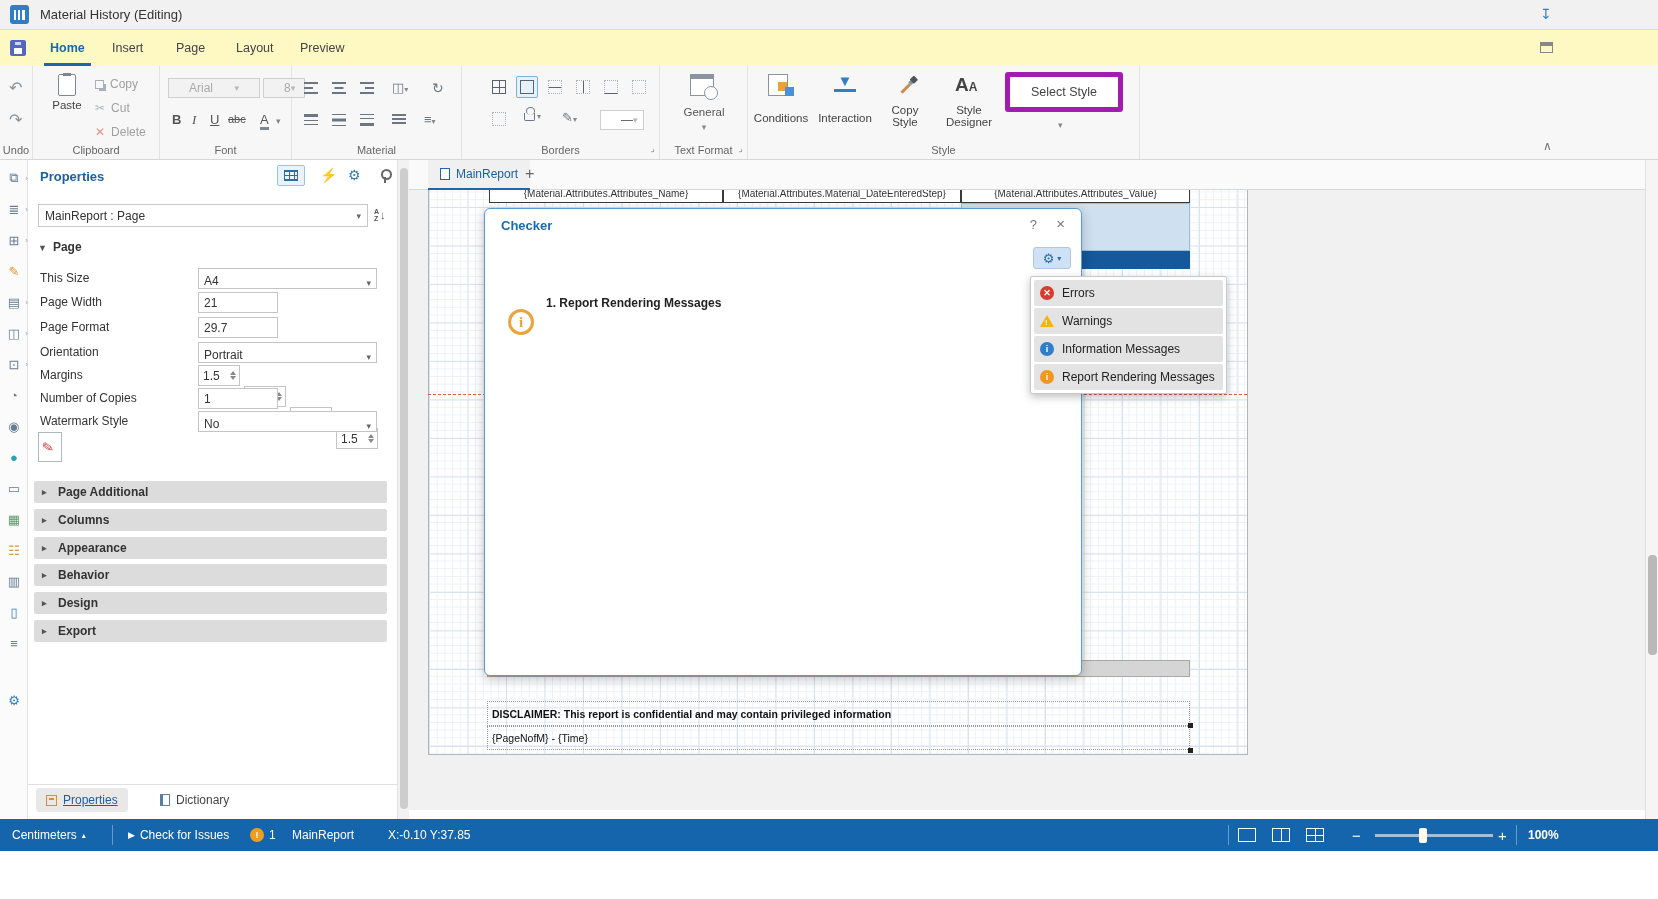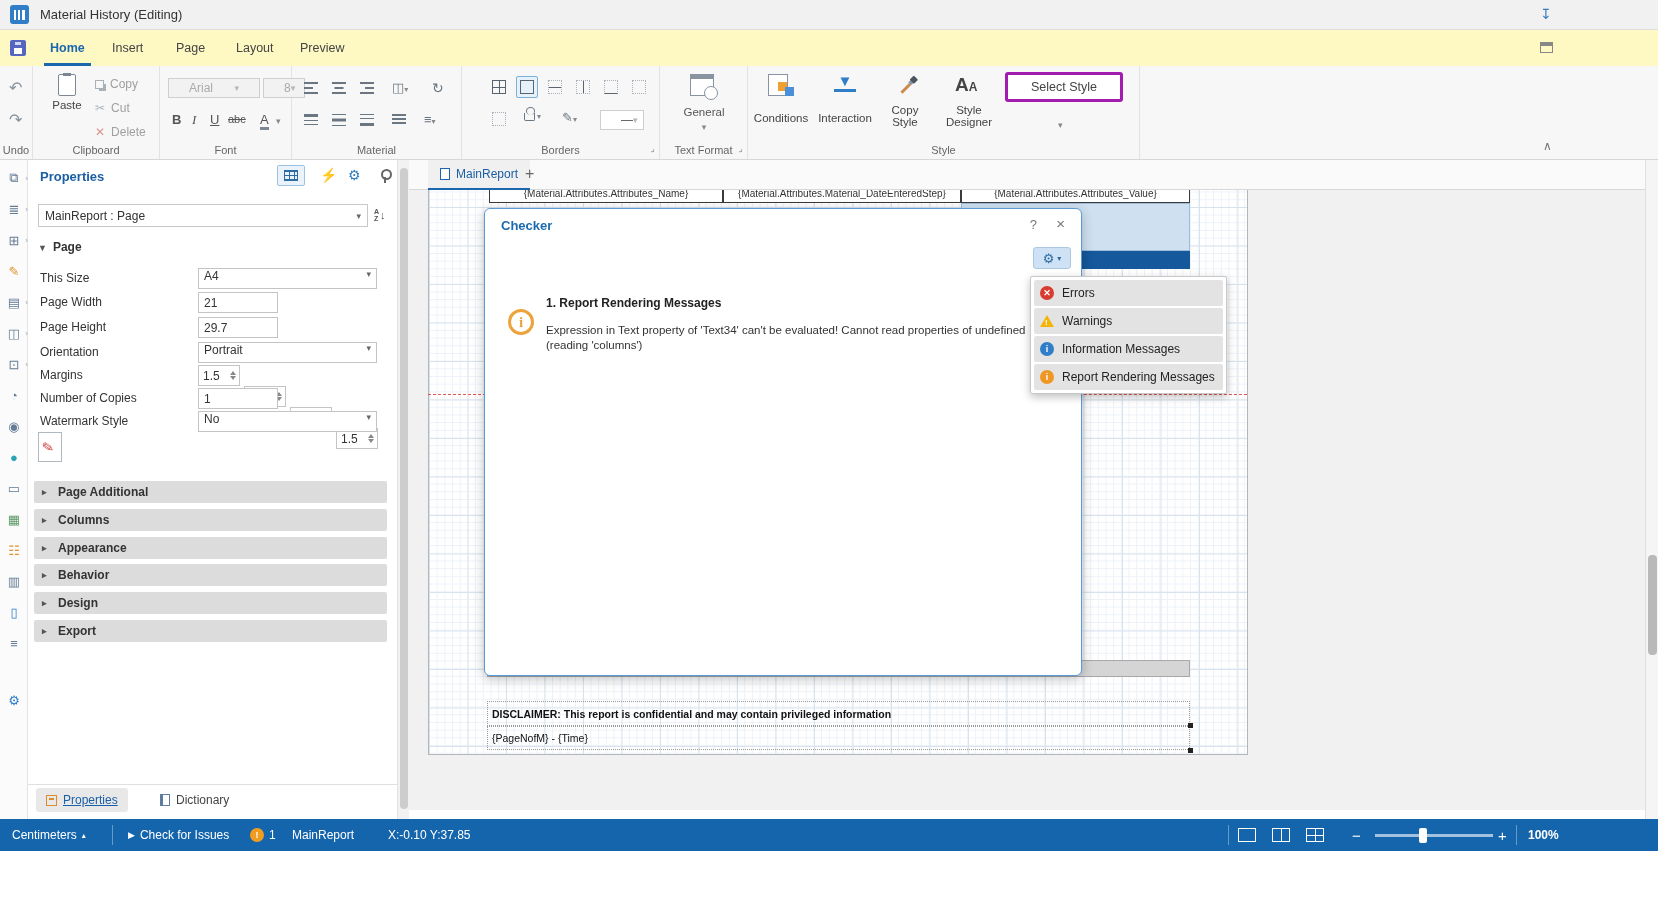--- a/index.html
+++ b/index.html
@@ -57,21 +57,21 @@
   .inter-ico { position:absolute; width:22px; text-align:center; color:#2f7ec7; }
   .inter-ico .arr { font-size:15px; line-height:14px; }
   .inter-ico .bar { height:3px; background:#2f7ec7; margin-top:1px; }
   .brush { position:absolute; transform:rotate(-45deg); display:flex; align-items:center; }
   .brush .h { width:12px; height:3px; background:#c98a4b; }
   .brush .f { width:3px; height:4px; background:#8a93a0; }
   .brush .t { width:6px; height:6px; background:#4a5560; border-radius:1px; }
   .aa-ico { position:absolute; color:#444; }
   .aa-ico .a1 { font-size:19px; font-weight:bold; }
   .aa-ico .a2 { font-size:12px; font-weight:bold; }
-  .select-style-btn { position:absolute; width:118px; height:30px; background:#fff; border:3px solid #a21caf; border-radius:3px; display:flex; align-items:center; justify-content:center; font-size:12.5px; color:#444; }
+  .select-style-btn { position:absolute; width:118px; height:40px; background:#fff; border:5px solid #a21caf; border-radius:3px; display:flex; align-items:center; justify-content:center; font-size:12.5px; color:#444; }
   .collapse-chev { position:absolute; left:1543px; bottom:6px; color:#777; font-size:12px; }
 
   
   .main { position:absolute; top:160px; left:0; right:0; height:659px; background:#fff; }
 
   
   .toolbox { position:absolute; left:0; top:0; bottom:0; width:28px; background:#fbfbfb; border-right:1px solid #e4e4e4; }
   .tbx { position:absolute; left:0; width:28px; height:20px; display:flex; align-items:center; justify-content:center; font-size:13px; color:#647c95; cursor:default; }
   .tbx .chv { position:absolute; right:0px; font-size:8px; color:#9aa4ae; }
   .c-orange { color:#e2922e !important; } .c-teal { color:#2aa4b5 !important; }
@@ -88,21 +88,21 @@
   .pin-icon::after { content:""; position:absolute; left:4px; top:8px; width:2px; height:6px; background:#666; }
   .selector { position:absolute; left:10px; top:44px; width:330px; height:23px; border:1px solid #c8c8c8; background:#fff; display:flex; align-items:center; padding:0 6px; color:#333; }
   .selector .chev { margin-left:auto; color:#666; font-size:9px; }
   .sort-ico { position:absolute; left:346px; top:45px; width:20px; height:20px; display:flex; align-items:center; }
   .sort-ico .col { display:flex; flex-direction:column; font-size:7px; line-height:7px; color:#555; font-weight:bold; }
   .sort-ico .dar { font-size:11px; color:#555; margin-left:1px; }
   .sec-open { position:absolute; left:10px; top:80px; font-weight:bold; color:#333; }
   .sec-open .tri { font-size:9px; color:#555; margin-right:6px; }
   .prow-label { position:absolute; left:12px; font-size:12px; color:#333; }
   .pctl { position:absolute; height:21px; border:1px solid #c4c4c4; background:#fff; font-size:12px; color:#333; }
-  .psel { display:flex; align-items:flex-start; padding:0 5px; }
+  .psel { display:flex; align-items:flex-end; padding:0 5px; }
   .psel .chev { margin-left:auto; color:#666; font-size:9px; }
   .pinput { padding:0 5px; font-family:"Liberation Sans",sans-serif; font-size:12px; color:#333; }
   .spin { position:relative; display:flex; align-items:center; padding:0 12px 0 4px; }
   .spin::before { content:""; position:absolute; right:3px; top:5px; border-left:3px solid transparent; border-right:3px solid transparent; border-bottom:4px solid #888; }
   .spin::after { content:""; position:absolute; right:3px; bottom:5px; border-left:3px solid transparent; border-right:3px solid transparent; border-top:4px solid #888; }
   .spin input { border:none; outline:none; width:100%; font-size:12px; color:#333; font-family:"Liberation Sans",sans-serif; }
   .wm-ico { position:absolute; left:10px; top:272px; width:24px; height:30px; border:1px solid #b0b8c0; background:#fff; }
   .wm-ico .pen { position:absolute; left:3px; top:6px; color:#d14040; font-size:14px; transform:rotate(-10deg); }
   .wm-btn { position:absolute; left:47px; top:276px; width:302px; height:22px; background:#dcdcdc; border-radius:2px; text-align:center; line-height:22px; color:#333; }
   .csec { position:absolute; left:6px; right:10px; height:22px; background:#dcdcdc; border-radius:2px; line-height:22px; font-weight:bold; color:#333; padding-left:24px; }
@@ -480,21 +480,21 @@
 
       <div class="prow-label" style="top:111px">This Size</div>
       <div class="pctl psel" style="left:170px;top:108px;width:179px">
         <span>A4</span>
           <span class="chev">▾</span>
       </div>
 
       <div class="prow-label" style="top:135px">Page Width</div>
       <input class="pctl pinput" style="left: 170px; top: 132px; width: 80px;" value="21">
 
-      <div class="prow-label" style="top:160px">Page Height</div>
+      <div class="prow-label" style="top:160px">Page Format</div>
       <input class="pctl pinput" style="left: 170px; top: 157px; width: 80px;" value="29.7">
 
       <div class="prow-label" style="top:185px">Orientation</div>
       <div class="pctl psel" style="left:170px;top:182px;width:179px">
         <span>Portrait</span>
           <span class="chev">▾</span>
       </div>
 
       <div class="prow-label" style="top:208px">Margins</div>
       <div class="pctl spin" style="left:170px;top:205px;width:42px">
@@ -576,21 +576,20 @@
         <div class="checker">
           <div class="checker-title">Checker</div>
           <div class="dlg-help">?</div>
           <div class="dlg-close">×</div>
           <div class="gear-btn">
             <span class="g">⚙</span>
             <span class="chev">▾</span>
           </div>
           <div class="info-circ">i</div>
           <div class="chk-sec">1. Report Rendering Messages</div>
-          <div class="chk-msg">Expression in Text property of 'Text34' can't be evaluated! Cannot read properties of undefined (reading 'columns')</div>
         </div>
 
         <div class="chk-menu">
           <div class="mi">
             <span class="ci err">✕</span>
             <span>Errors</span>
           </div>
           <div class="mi">
             <span class="tri-warn">
                 <span>!</span>

